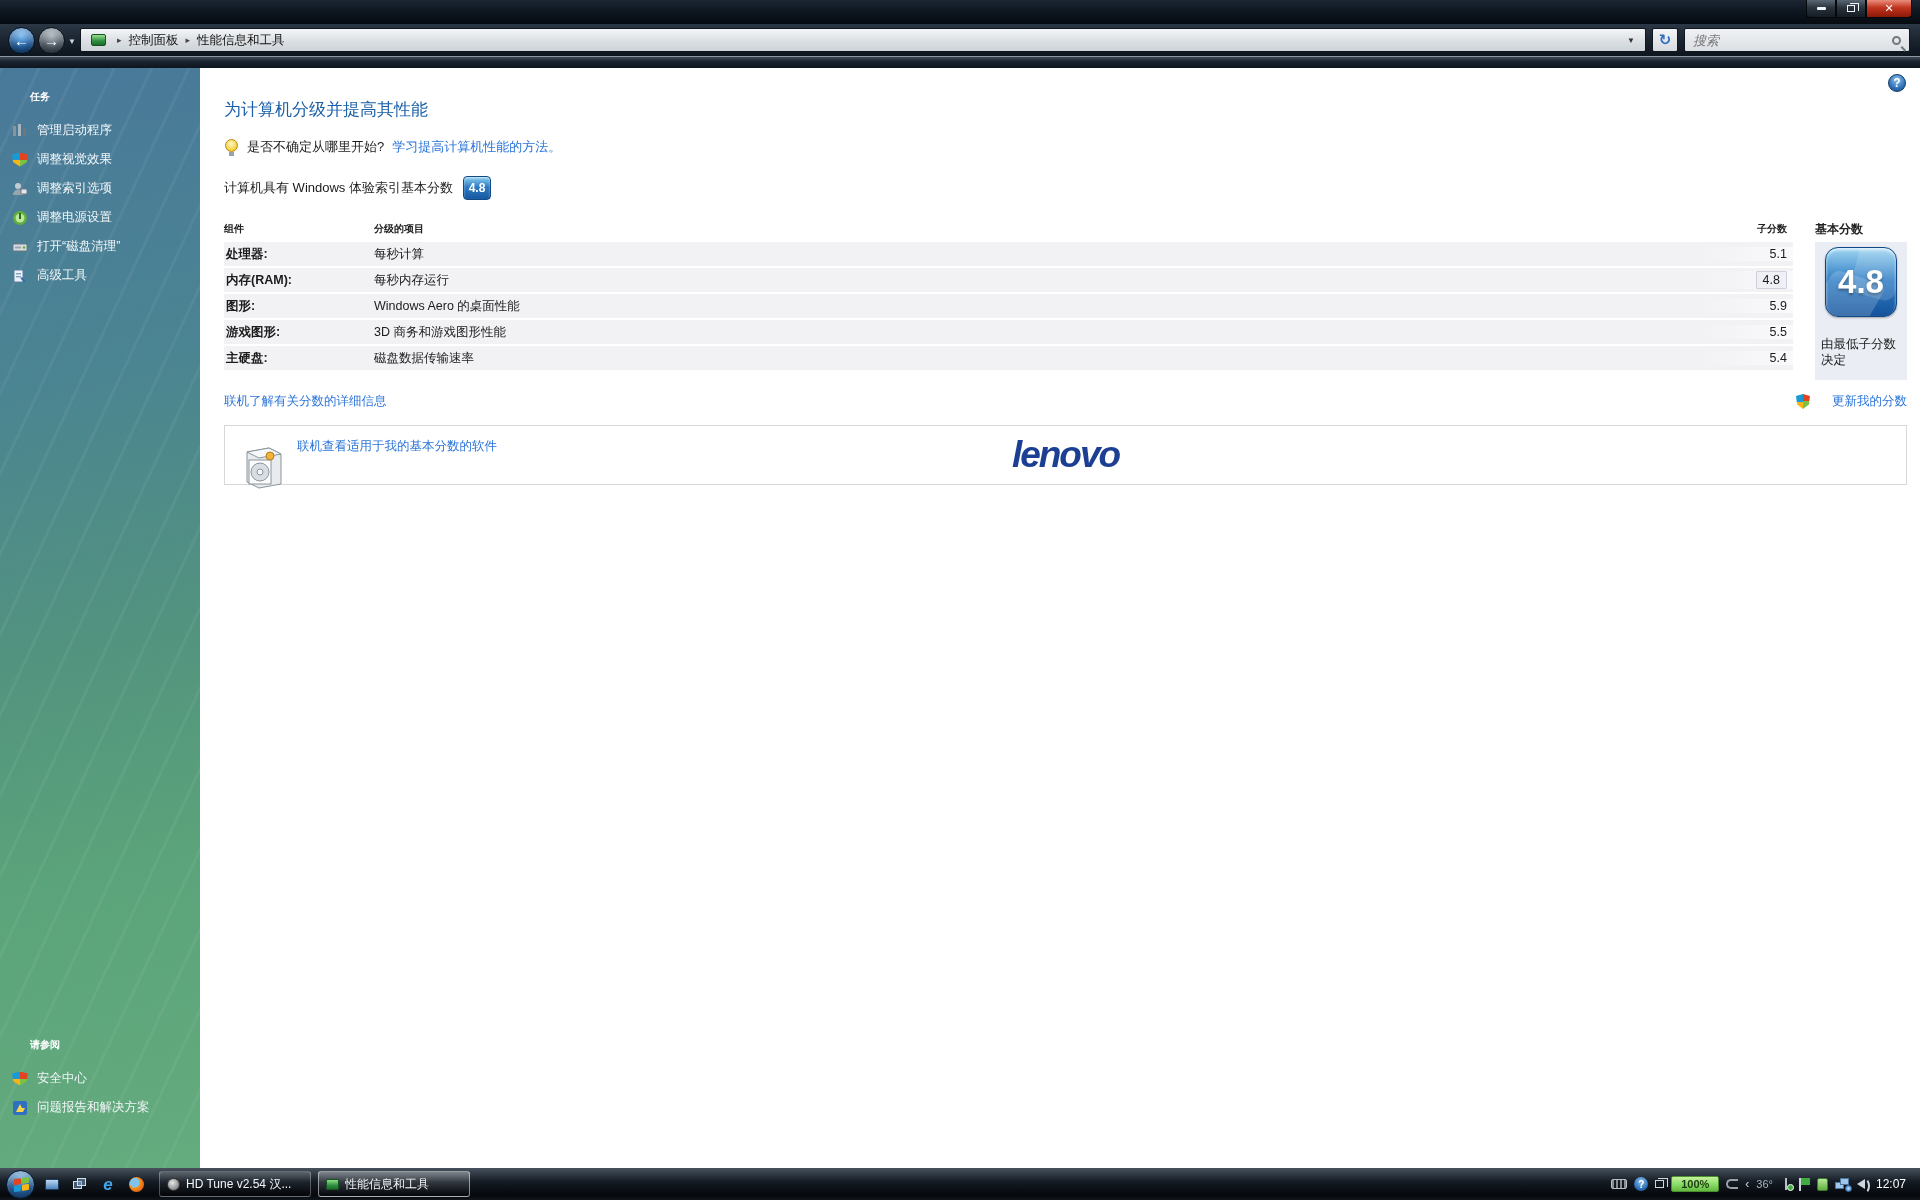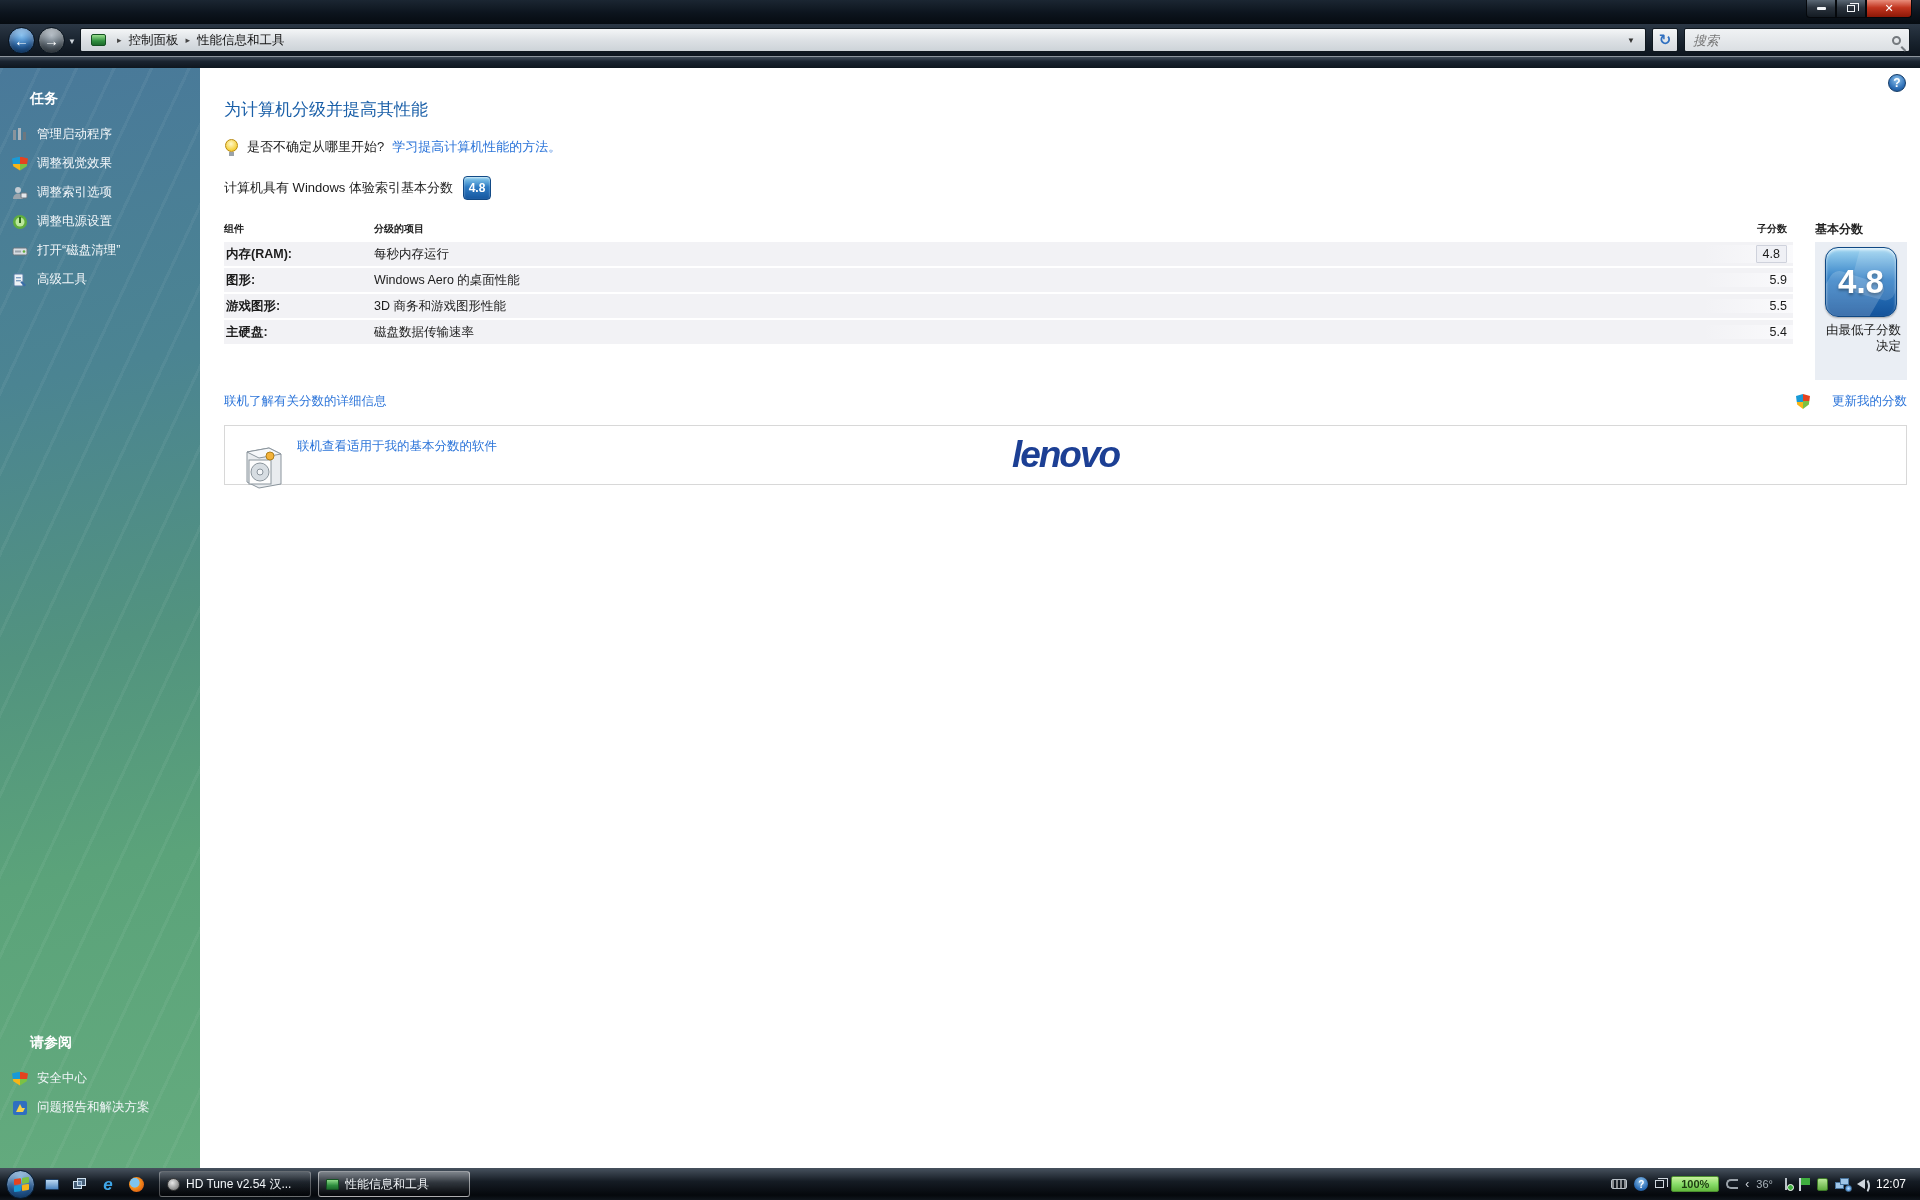--- a/index.html
+++ b/index.html
@@ -56,21 +56,21 @@
     background:linear-gradient(#3e4a57,#1a2430 40%,#0e161f); border-top:1px solid #8d959d; }
 
   
   .main { position:absolute; top:68px; left:0; width:1920px; height:1100px; background:#fff; }
 
   .sidebar { position:absolute; left:0; top:0; width:200px; height:1100px;
     background:linear-gradient(168deg,#49799a 0%,#4b8492 28%,#52937f 52%,#5ba37a 72%,#64ab7e 100%);
     padding-top:22px; display:flex; flex-direction:column; }
   .sidebar::before { content:""; position:absolute; inset:0;
     background:repeating-linear-gradient(115deg, rgba(255,255,255,.05) 0 3px, transparent 3px 34px); }
-  .side-head { position:relative; color:#fff; font-weight:bold; font-size:14px;
+  .side-head { position:relative; color:#fff; font-weight:bold; font-size:10px;
     padding:0 12px 12px 30px; }
   .side-item { position:relative; display:flex; align-items:center; gap:9px;
     padding:6px 6px 6px 12px; cursor:pointer; }
   .side-item span.lbl { color:#f2f6f9; font-size:12.5px; }
   .side-spacer { flex:1; }
   .side-bottom { position:relative; padding-bottom:46px; }
   .icon16 { width:16px; height:16px; flex:0 0 16px; }
 
   .content { position:absolute; left:200px; top:0; width:1720px; height:1100px; padding:16px 13px 0 24px; }
   .help-btn { position:absolute; top:6px; right:14px; width:18px; height:18px; border-radius:50%;
@@ -105,21 +105,21 @@
   .badge-lg { width:72px; height:70px; border-radius:13px; position:relative; overflow:hidden;
     background:linear-gradient(#9fd6f2,#2e7cc4 48%,#14539b); border:1px solid #0f4884;
     display:flex; align-items:center; justify-content:center;
     box-shadow:inset 0 2px 3px rgba(255,255,255,.7), 0 1px 2px rgba(0,0,0,.3); }
   .badge-lg::before { content:""; position:absolute; left:-8px; top:26px; width:55px; height:60px;
     background:rgba(255,255,255,.18); transform:rotate(18deg) skewX(-12deg); border-radius:8px; }
   .badge-lg::after { content:""; position:absolute; right:-6px; top:-20px; width:45px; height:70px;
     background:rgba(255,255,255,.15); transform:rotate(15deg); border-radius:10px; }
   .badge-lg span { position:relative; color:#fff; font-size:33px; font-weight:bold;
     text-shadow:0 2px 3px rgba(0,0,0,.35); }
-  .base-caption { margin-top:6px; width:80px; font-size:12.5px; color:#1b1b1b; text-align:right; line-height:1.25; }
+  .base-caption { margin-top:20px; width:80px; font-size:12.5px; color:#1b1b1b; text-align:left; line-height:1.25; }
 
   .links-row { display:flex; justify-content:space-between; align-items:center; margin-top:13px; font-size:12.5px; }
   .upd { display:flex; align-items:center; gap:22px; }
 
   .banner { margin-top:15px; border:1px solid #d8d8d8; height:60px; position:relative;
     display:flex; align-items:flex-start; padding:12px 4px 0 14px; }
   .banner .soft-link { margin-left:58px; font-size:12.5px; }
   .box-icon { position:absolute; left:14px; top:14px; }
   .lenovo { position:absolute; left:50%; top:50%; transform:translate(-50%,-50%);
     color:#1c3f94; font-size:37px; font-weight:bold; font-style:italic; letter-spacing:-2px; }
@@ -334,20 +334,25 @@
     </div>
 
     <div class="score-section">
       <div class="tbl">
         <div class="thead">
           <span>组件</span>
           <span>分级的项目</span>
           <span class="h-sub">子分数</span>
         </div>
         <div class="trow">
+          <span class="c-comp">处理器:</span>
+          <span class="c-item">每秒计算</span>
+          <span class="c-sub">5.1</span>
+        </div>
+        <div class="trow">
           <span class="c-comp">内存(RAM):</span>
           <span class="c-item">每秒内存运行</span>
           <span class="c-sub"><span class="sub-hi">4.8</span></span>
         </div>
         <div class="trow">
           <span class="c-comp">图形:</span>
           <span class="c-item">Windows Aero 的桌面性能</span>
           <span class="c-sub">5.9</span>
         </div>
         <div class="trow">

